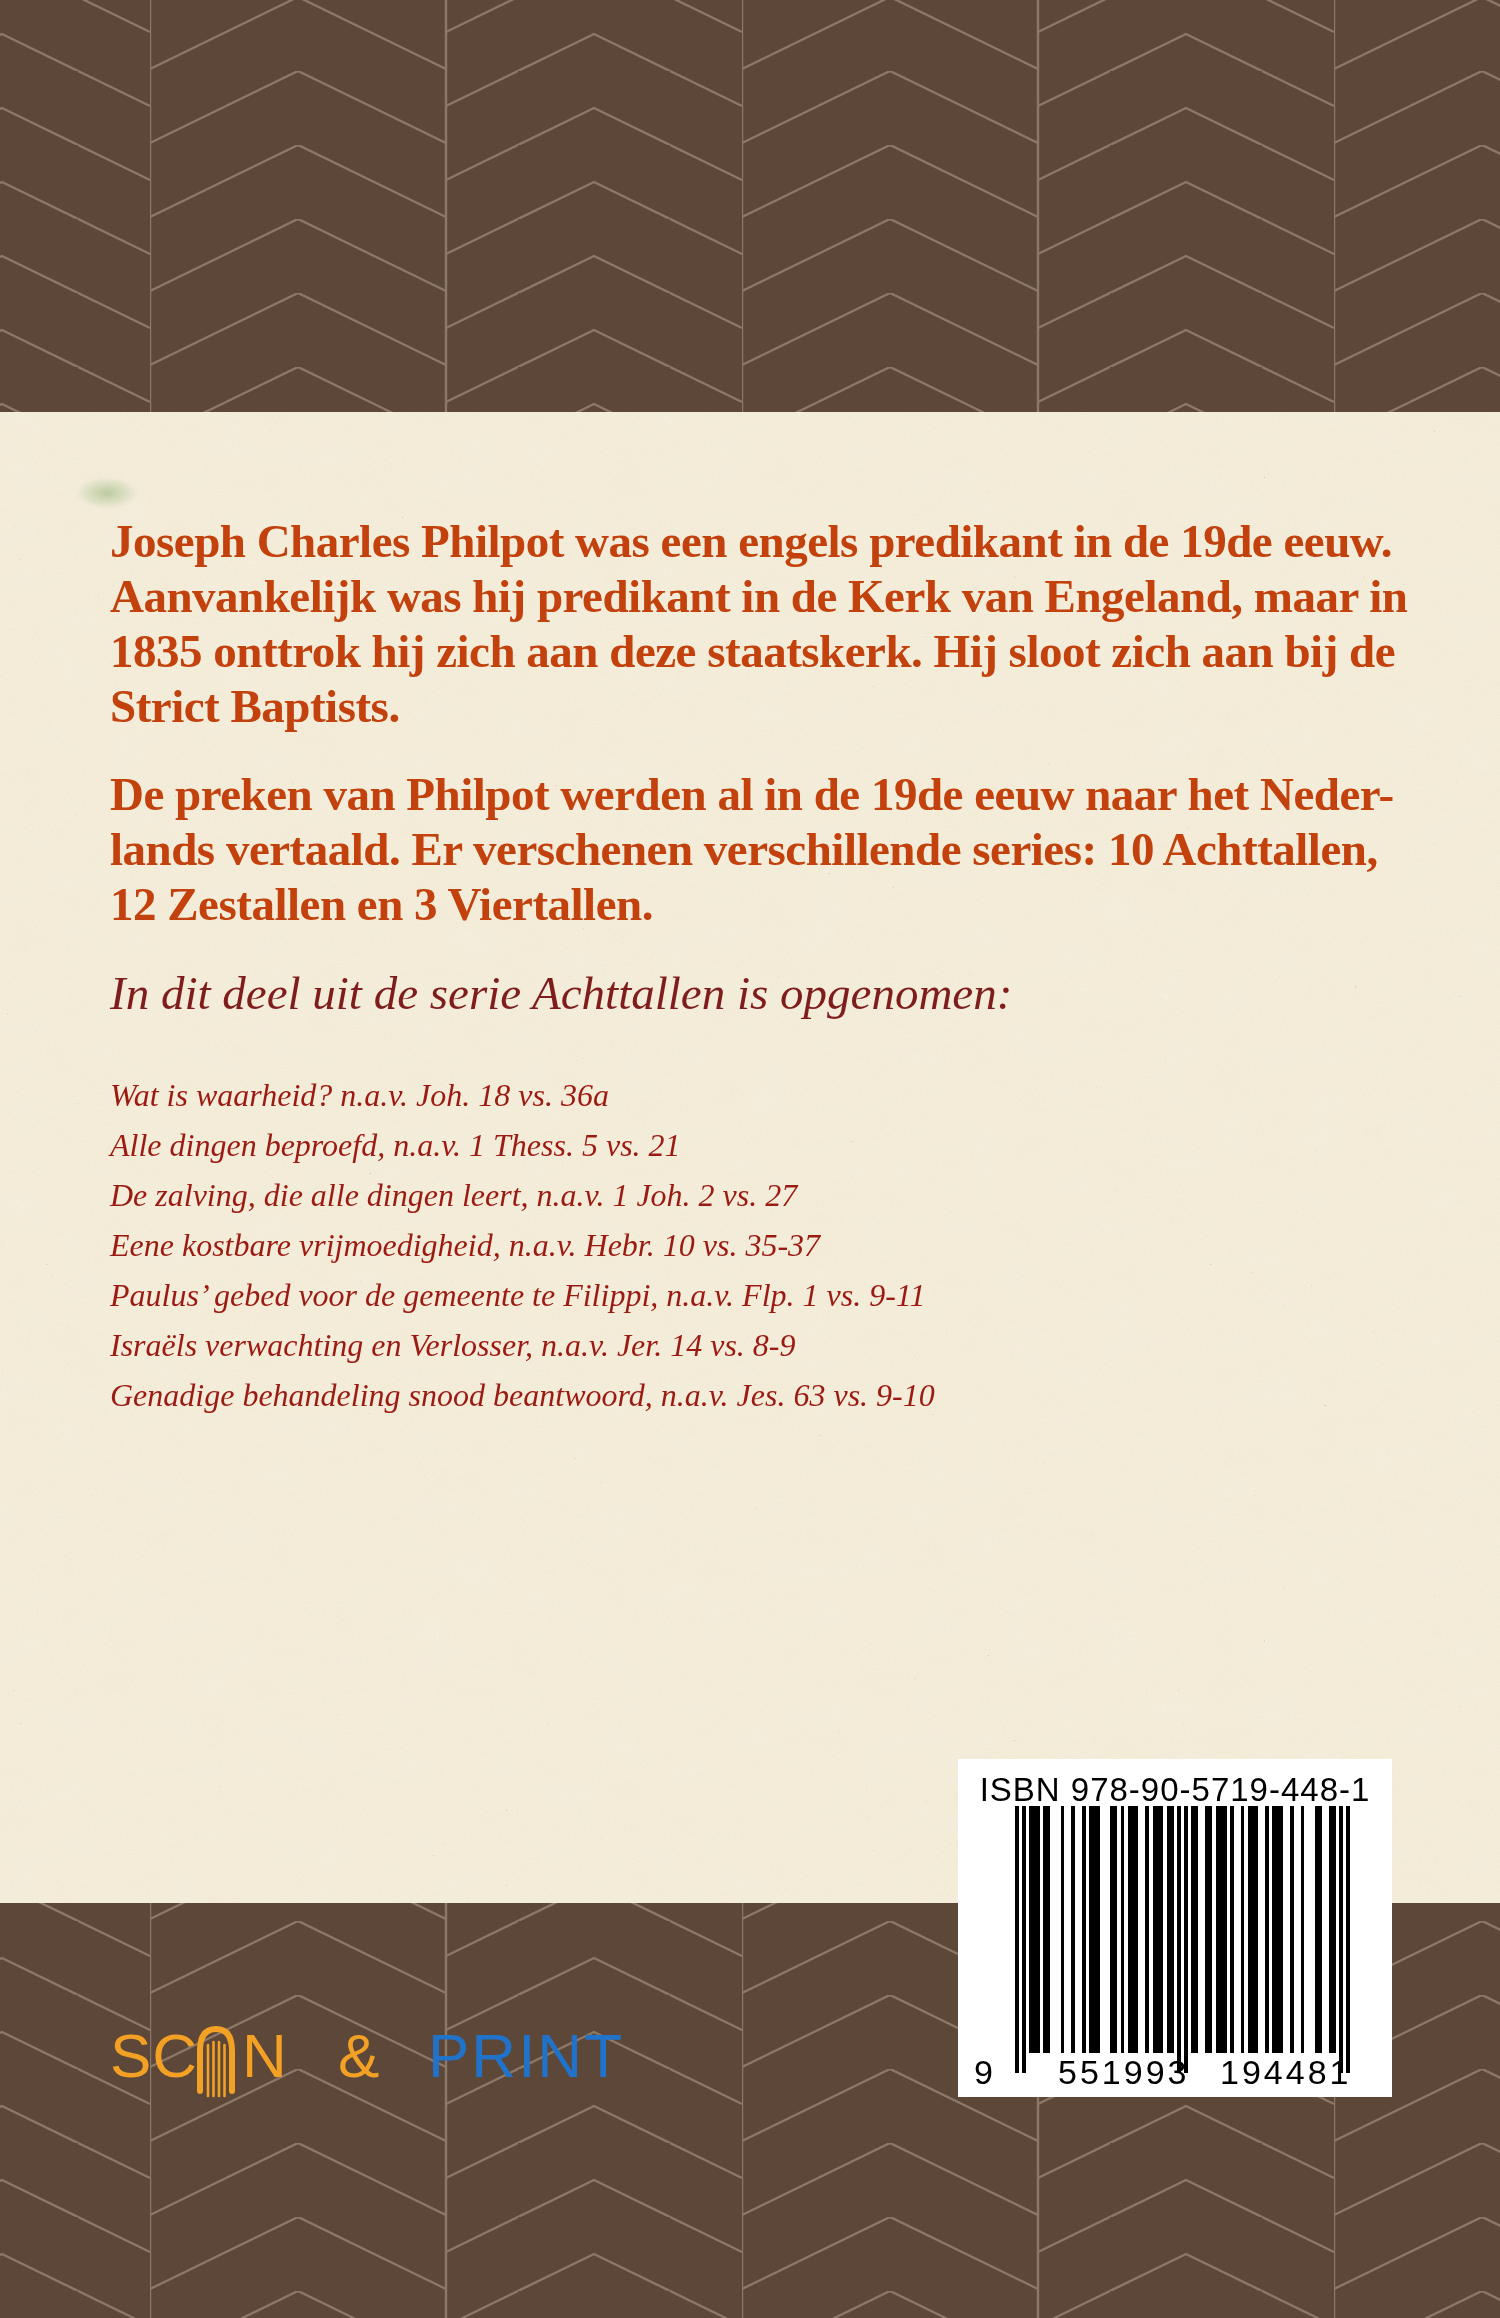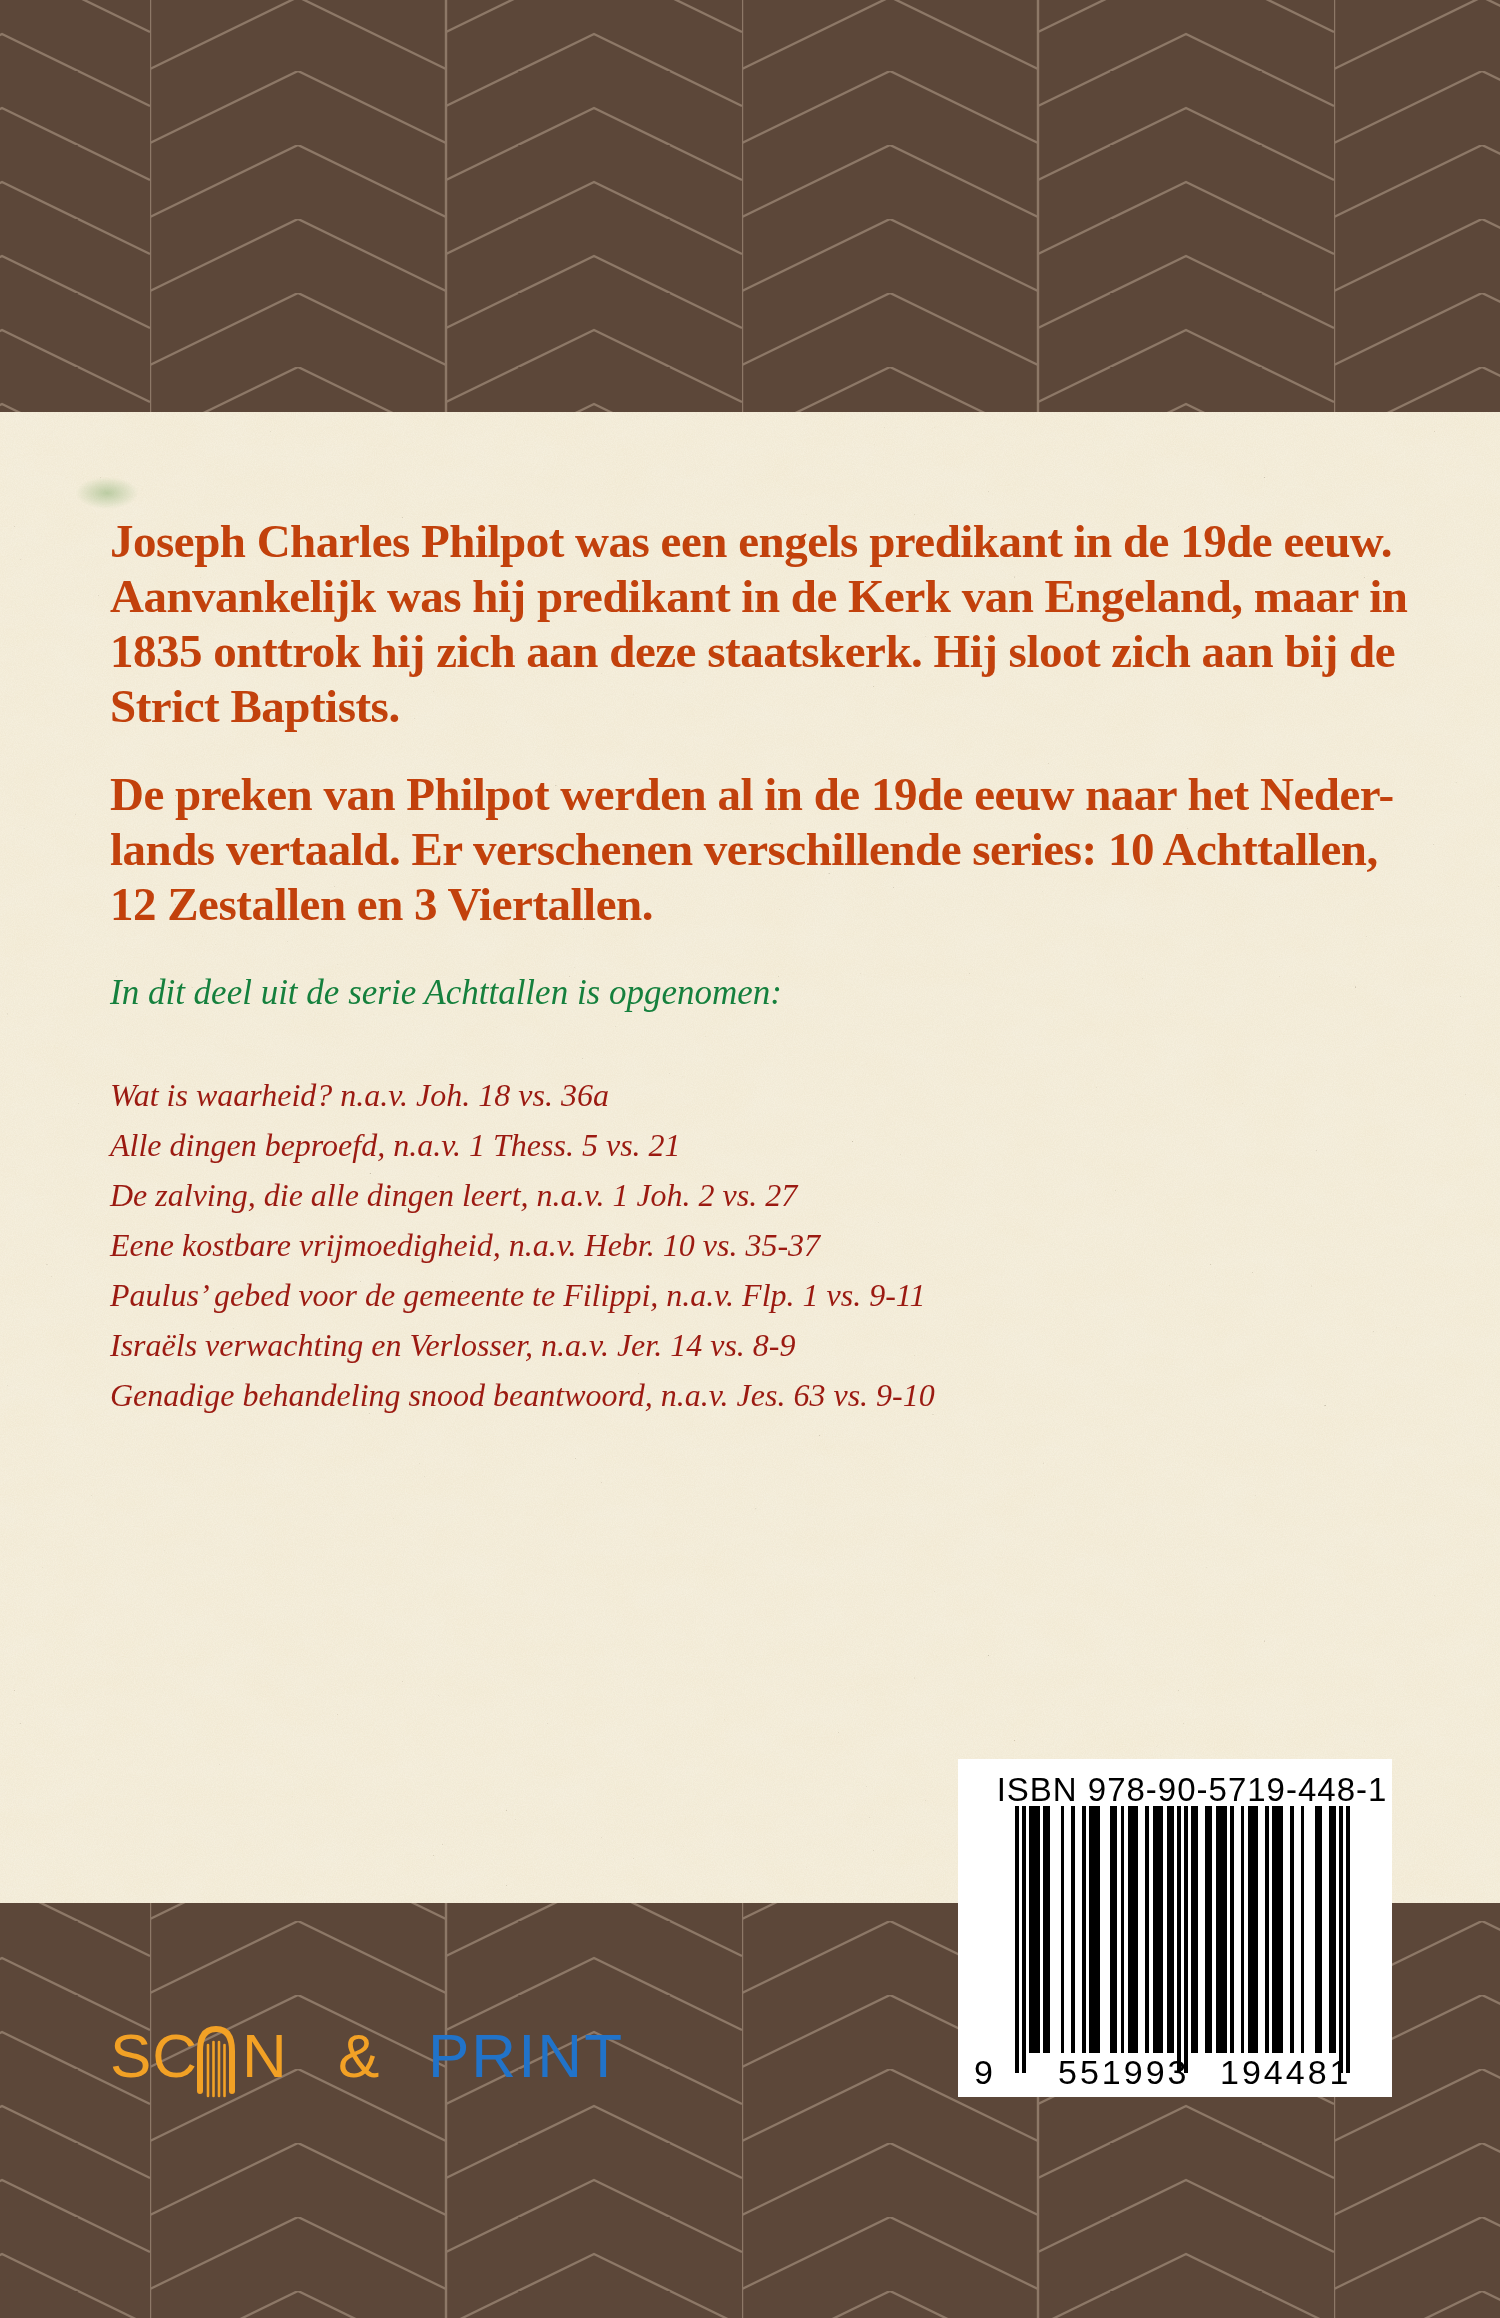--- a/index.html
+++ b/index.html
@@ -5,24 +5,24 @@
   html,body{margin:0;padding:0;background:#2b2b2b;}
   .page{position:relative;width:1500px;height:2318px;overflow:hidden;
         background:#5c4739;font-family:"Liberation Serif",serif;}
   .bg-svg{position:absolute;left:0;top:0;}
   .paper{position:absolute;left:0;top:412px;width:1500px;height:1491px;background:#f0e9d5;}
   .paper-tex{position:absolute;left:0;top:0;}
   .copy{position:absolute;left:110px;}
   .line{white-space:nowrap;}
   .bold-par{color:#c2410c;font-weight:bold;font-size:47px;line-height:55px;letter-spacing:-0.5px;}
   .italic-par{color:#9b1a11;font-style:italic;font-size:32px;line-height:50px;}
-  .intro-line{color:#15803d;font-style:italic;font-size:35px;line-height:50px;}
+  .intro-line{color:#7f1d1d;font-style:italic;font-size:47px;line-height:50px;}
   .barcode-box{position:absolute;left:958px;top:1759px;width:434px;height:338px;background:#ffffff;}
   .isbn-label{position:absolute;top:12px;left:0;width:100%;text-align:center;
-              font-family:"Liberation Sans",sans-serif;font-size:33px;letter-spacing:1px;color:#000;padding-left:17px;}
+              font-family:"Liberation Sans",sans-serif;font-size:33px;letter-spacing:1px;color:#000;}
   .bars-svg{position:absolute;left:57px;top:47px;}
   .bc-digit{position:absolute;font-family:"Liberation Sans",sans-serif;font-size:34px;color:#000;line-height:36px;}
   .bc-lead{left:16px;top:295px;}
   .bc-g1{left:100px;top:295px;letter-spacing:3px;}
   .bc-g2{left:262px;top:295px;letter-spacing:3px;}
   .logo{position:absolute;left:110px;top:2025px;width:560px;height:78px;
         font-family:"Liberation Sans",sans-serif;font-size:62px;line-height:62px;}
   .logo span{position:absolute;top:0;letter-spacing:1px;}
   .logo .orange{color:#f2a125;}
   .logo .blue{color:#2173c9;letter-spacing:2px;}

